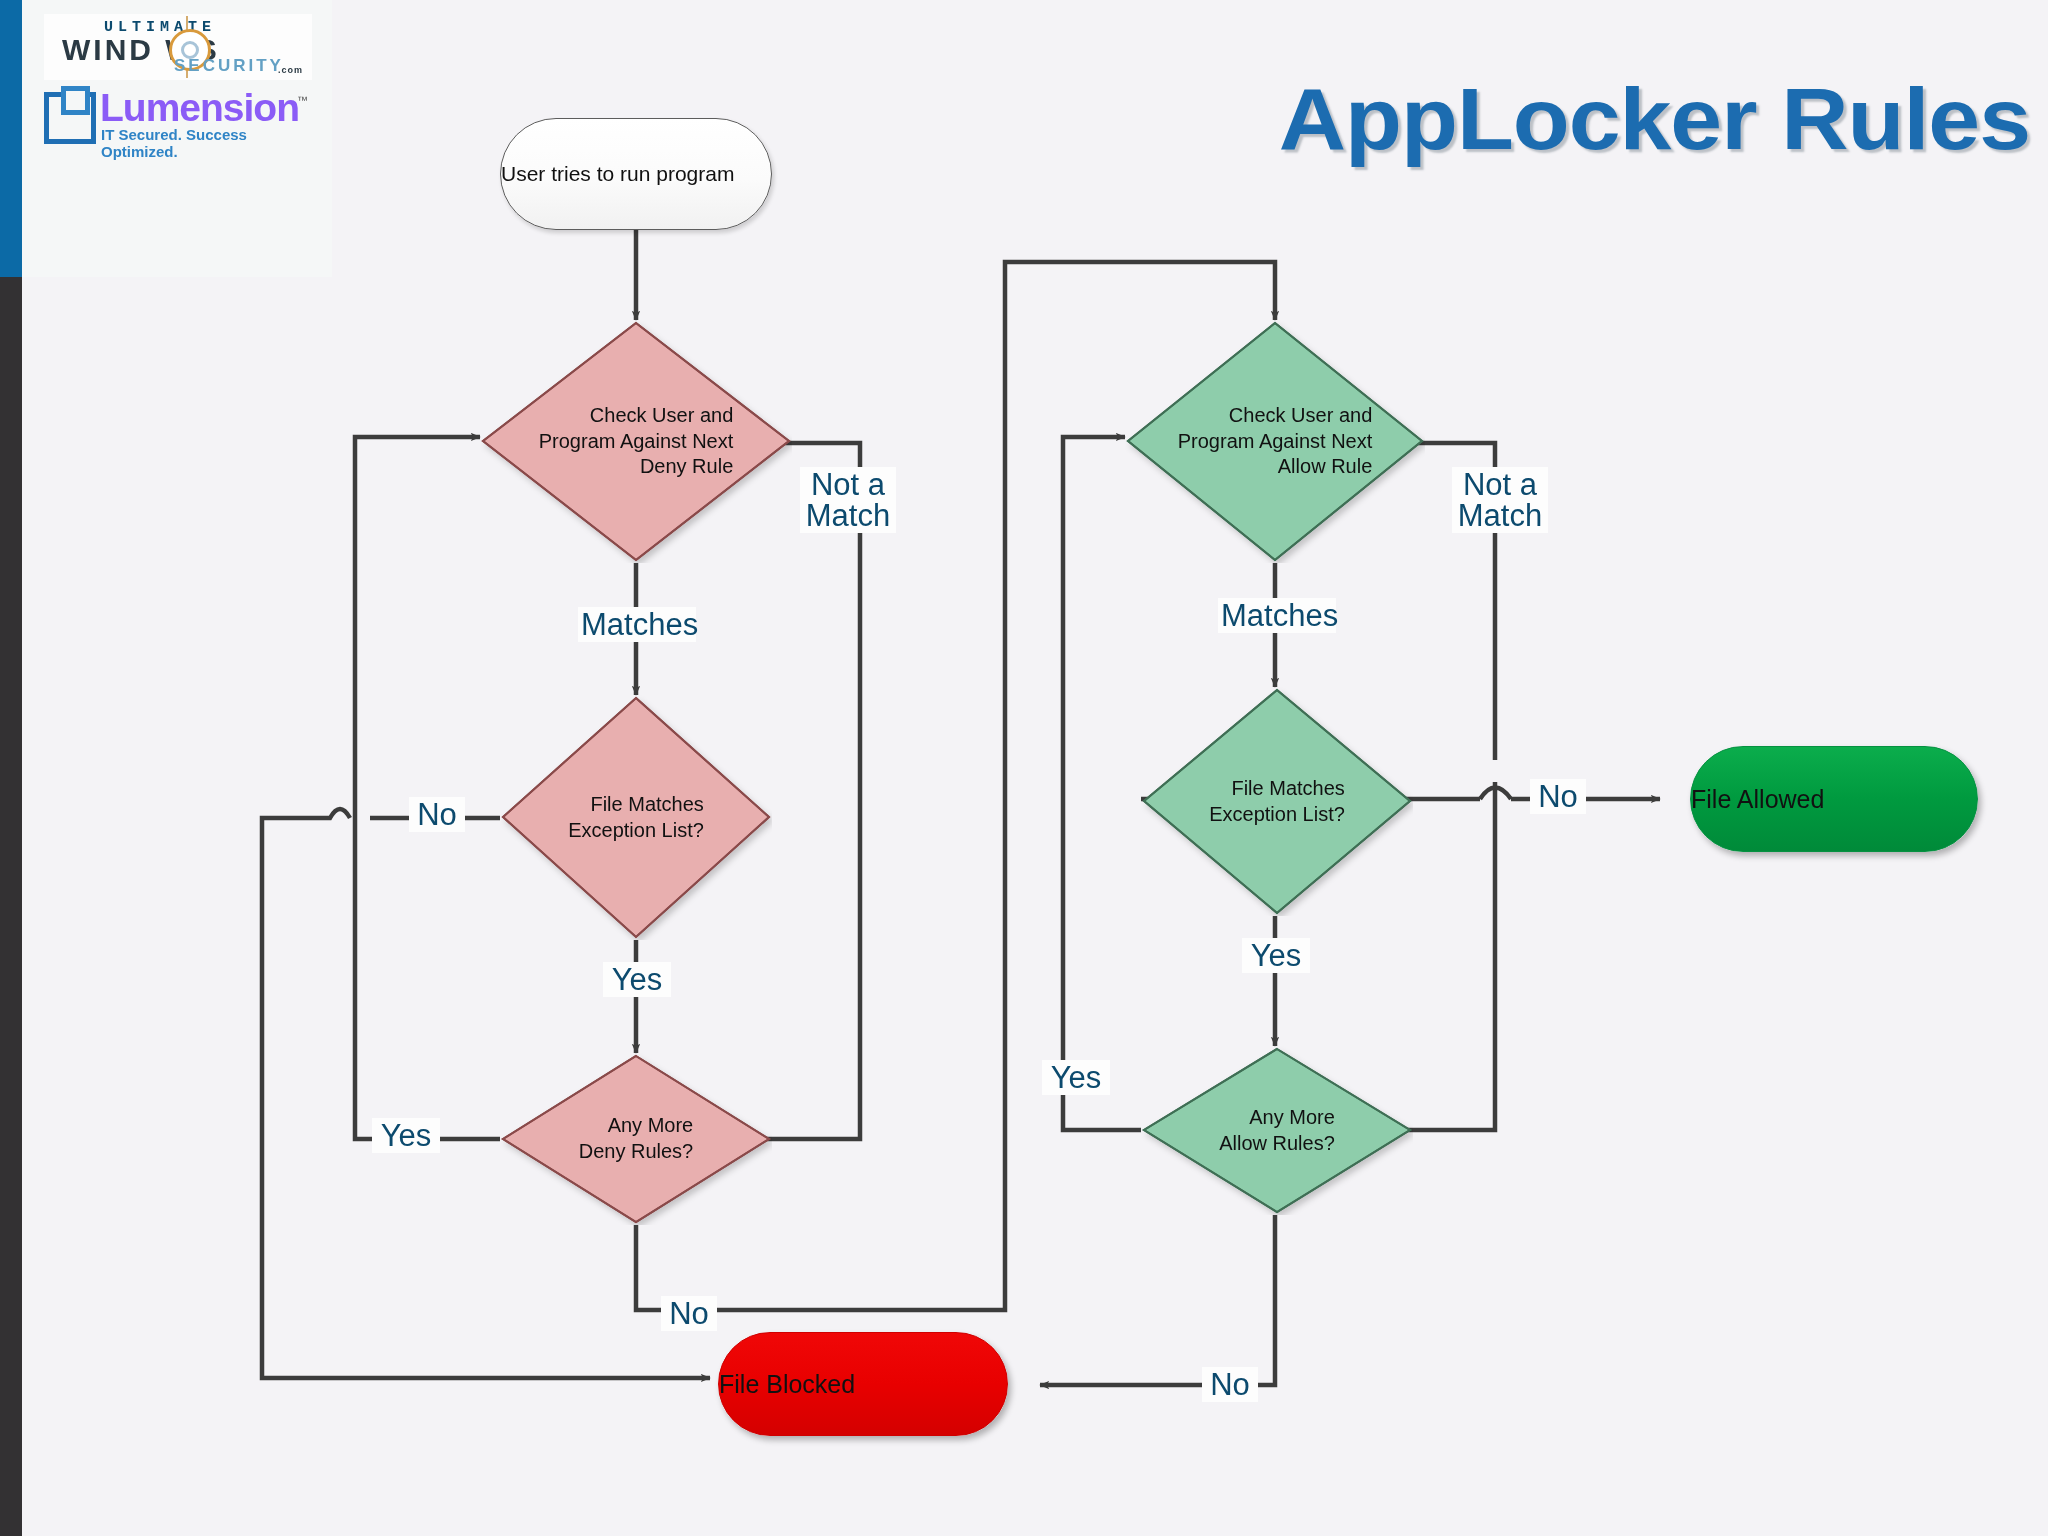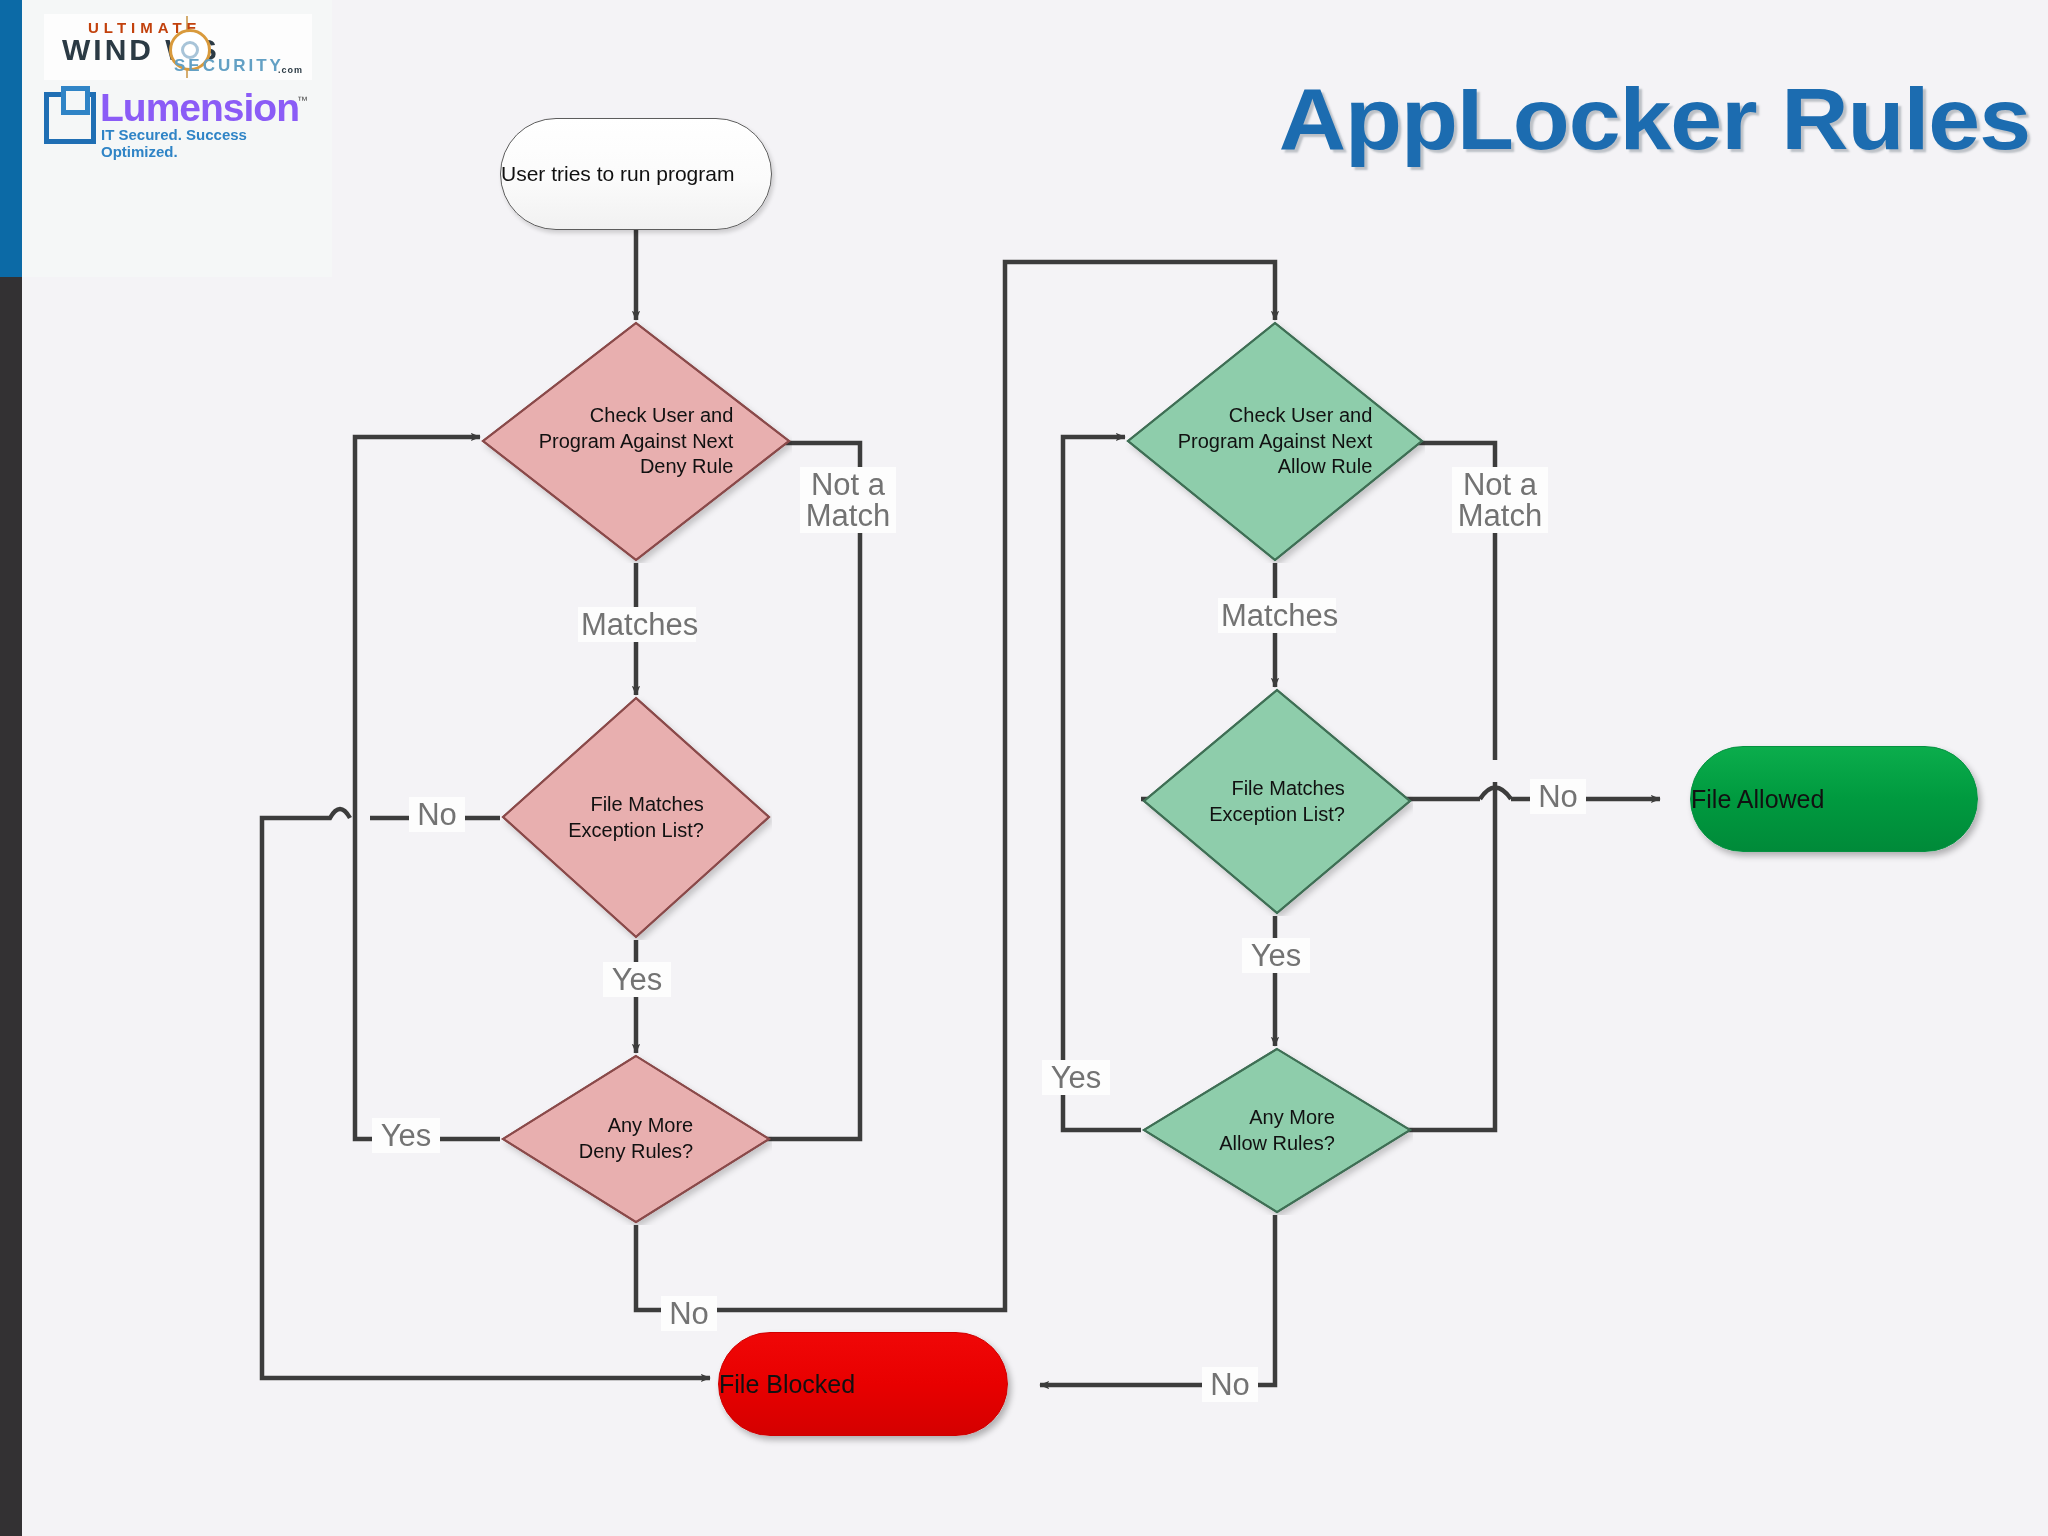--- a/index.html
+++ b/index.html
@@ -37,26 +37,26 @@
   
   .uws-logo {
     position: absolute;
     left: 44px; top: 14px;
     width: 268px; height: 66px;
     background: #fdfdfd;
     overflow: hidden;
   }
   .uws-line1 {
     position: absolute;
-    left: 44px; top: 5px;
+    left: 60px; top: 5px;
     font-size: 15px;
     letter-spacing: 5px;
     font-weight: bold;
-    color: #c2410c;
-    font-family: Liberation Sans, sans-serif;
+    color: #0c4a6e;
+    font-family: Liberation Mono, monospace;
   }
   .uws-line2 {
     position: absolute;
     left: 18px; top: 19px;
     font-size: 30px;
     letter-spacing: 3px;
     font-weight: bold;
     color: #2b3a44;
     font-family: "Liberation Sans", sans-serif;
   }
@@ -215,21 +215,21 @@
     text-align: right;
     font-size: 20px;
     line-height: 1.28;
     color: #111;
     font-family: "Liberation Sans", sans-serif;
   }
   
   .elabel {
     position: absolute;
     background: #fdfdfd;
-    color: #737373;
+    color: #0c4a6e;
     font-size: 31px;
     line-height: 1.0;
     font-family: "Liberation Sans", sans-serif;
     padding: 2px 3px;
     text-align: center;
     white-space: pre-line;
     box-sizing: border-box;
   }
 </style>
 </head>

